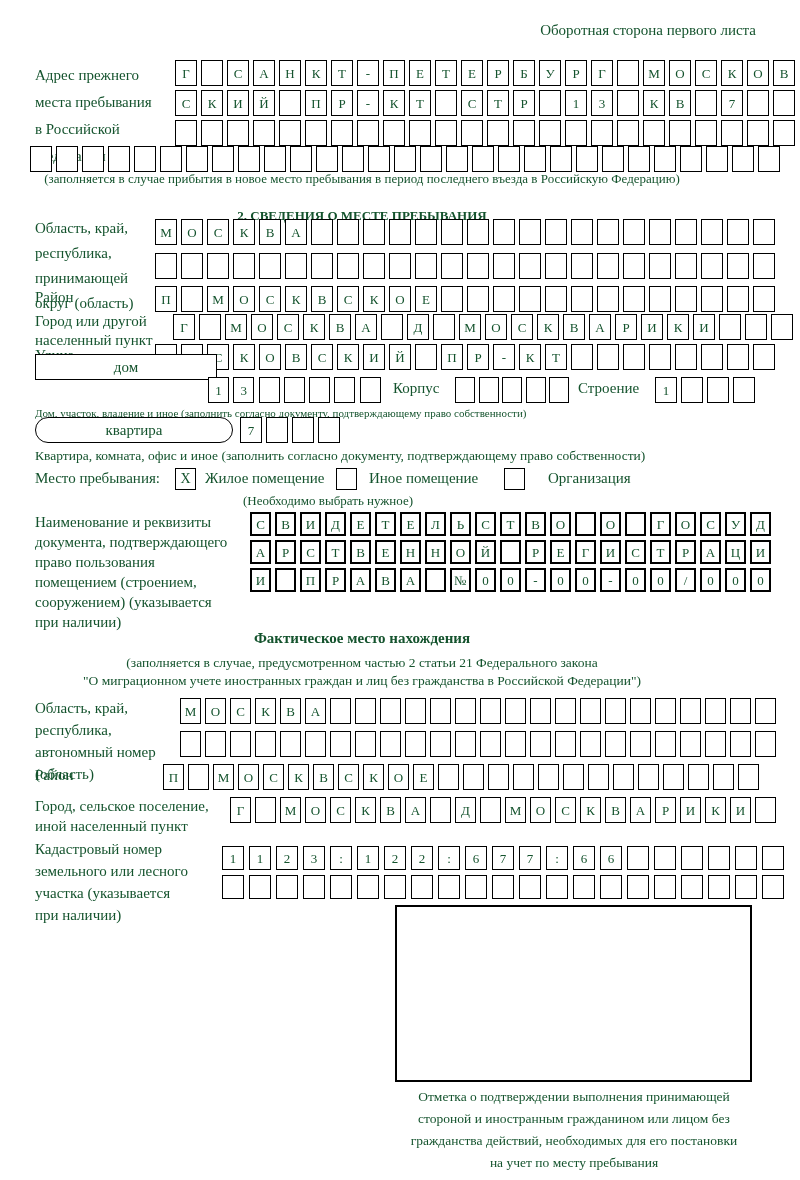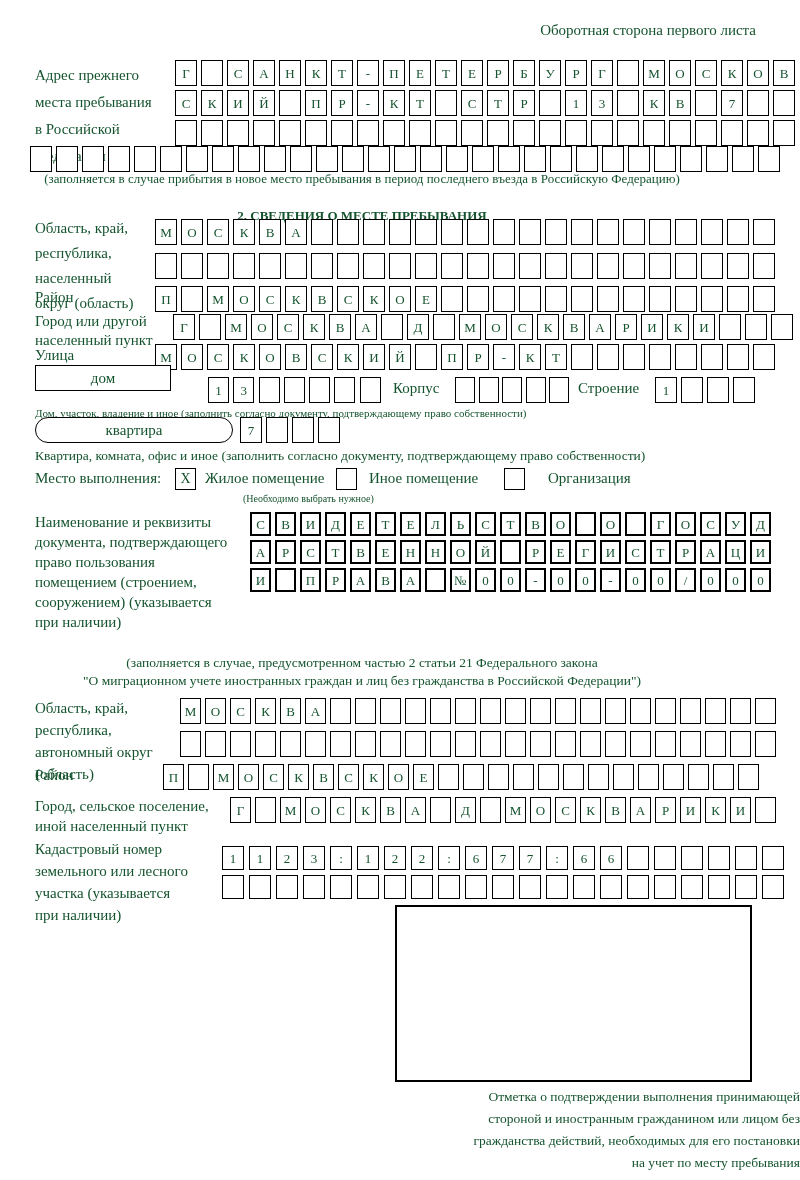--- a/index.html
+++ b/index.html
@@ -165,21 +165,21 @@
       <span class="cell"></span>
       <span class="cell"></span>
     </div>
   <div class="abs note center" style="top:171px;">(заполняется в случае прибытия в новое место пребывания в период последнего въезда в Российскую Федерацию)</div>
 
   <div class="abs lbl bold center" style="top:208px;font-size:13px;">2. СВЕДЕНИЯ О МЕСТЕ ПРЕБЫВАНИЯ</div>
 
   <div class="abs lbl" style="left:35px;top:216px;width:140px;line-height:25px;">
     <div>Область, край,</div>
     <div>республика,</div>
-    <div>населенный</div>
+    <div>принимающей</div>
     <div>округ (область)</div>
   </div>
   <div class="abs cellcol" style="left:155px;top:219px;row-gap:8px;">
     <div class="cellrow">
         <span class="cell">М</span>
         <span class="cell">О</span>
         <span class="cell">С</span>
         <span class="cell">К</span>
         <span class="cell">В</span>
         <span class="cell">А</span>
@@ -310,21 +310,21 @@
       <span class="cell"></span>
       <span class="cell"></span>
       <span class="cell"></span>
       <span class="cell"></span>
       <span class="cell"></span>
       <span class="cell"></span>
       <span class="cell"></span>
       <span class="cell"></span>
     </div>
 
-  <div class="abs widebox" style="left:35px;top:365px;width:136px;">дом</div>
+  <div class="abs widebox" style="left:35px;top:354px;width:182px;">дом</div>
   <div class="abs cellrow housecells" style="left:208px;top:377px;">
       <span class="cell">1</span>
       <span class="cell">3</span>
       <span class="cell"></span>
       <span class="cell"></span>
       <span class="cell"></span>
       <span class="cell"></span>
       <span class="cell"></span>
     </div>
   <div class="abs lbl" style="left:393px;top:380px;">Корпус</div>
@@ -346,28 +346,28 @@
 
   <div class="abs widebox" style="left:35px;top:417px;width:198px;border-radius:13px;">квартира</div>
   <div class="abs cellrow" style="left:240px;top:417px;">
       <span class="cell">7</span>
       <span class="cell"></span>
       <span class="cell"></span>
       <span class="cell"></span>
     </div>
   <div class="abs note" style="left:35px;top:448px;font-size:13.5px;">Квартира, комната, офис и иное (заполнить согласно документу, подтверждающему право собственности)</div>
 
-  <div class="abs lbl" style="left:35px;top:470px;">Место выполнения:</div>
+  <div class="abs lbl" style="left:35px;top:470px;">Место пребывания:</div>
   <div class="abs checkbox" style="left:175px;top:468px;">X</div>
   <div class="abs lbl" style="left:205px;top:470px;">Жилое помещение</div>
   <div class="abs checkbox" style="left:336px;top:468px;"></div>
   <div class="abs lbl" style="left:369px;top:470px;">Иное помещение</div>
   <div class="abs checkbox" style="left:504px;top:468px;"></div>
   <div class="abs lbl" style="left:548px;top:470px;">Организация</div>
-  <div class="abs note" style="left:243px;top:493px;font-size:10px;">(Необходимо выбрать нужное)</div>
+  <div class="abs note" style="left:243px;top:493px;font-size:13px;">(Необходимо выбрать нужное)</div>
 
   <div class="abs lbl" style="left:35px;top:512px;width:215px;line-height:20px;">
     <div>Наименование и реквизиты</div>
     <div>документа, подтверждающего</div>
     <div>право пользования</div>
     <div>помещением (строением,</div>
     <div>сооружением) (указывается</div>
     <div>при наличии)</div>
   </div>
   <div class="abs cellcol doc" style="left:250px;top:512px;row-gap:4px;">
@@ -435,27 +435,28 @@
         <span class="cell">-</span>
         <span class="cell">0</span>
         <span class="cell">0</span>
         <span class="cell">/</span>
         <span class="cell">0</span>
         <span class="cell">0</span>
         <span class="cell">0</span>
       </div>
   </div>
 
+  <div class="abs lbl bold center" style="top:630px;">Фактическое место нахождения</div>
   <div class="abs note center" style="top:655px;font-size:13.5px;">(заполняется в случае, предусмотренном частью 2 статьи 21 Федерального закона</div>
   <div class="abs note center" style="top:673px;font-size:13.5px;">"О миграционном учете иностранных граждан и лиц без гражданства в Российской Федерации")</div>
 
   <div class="abs lbl" style="left:35px;top:697px;width:145px;line-height:22px;">
     <div>Область, край,</div>
     <div>республика,</div>
-    <div>автономный округ</div>
+    <div>автономный номер</div>
     <div>(область)</div>
   </div>
   <div class="abs cellcol narrow" style="left:180px;top:698px;row-gap:7px;">
     <div class="cellrow">
         <span class="cell">М</span>
         <span class="cell">О</span>
         <span class="cell">С</span>
         <span class="cell">К</span>
         <span class="cell">В</span>
         <span class="cell">А</span>
@@ -612,20 +613,20 @@
         <span class="cell"></span>
         <span class="cell"></span>
         <span class="cell"></span>
         <span class="cell"></span>
         <span class="cell"></span>
         <span class="cell"></span>
       </div>
   </div>
 
   <div class="abs stampbox" style="left:395px;top:905px;width:357px;height:177px;"></div>
-  <div class="abs note" style="left:348px;top:1086px;width:452px;text-align:right;line-height:22px;font-size:13.5px;">
+  <div class="abs note" style="left:348px;top:1086px;width:452px;text-align:center;line-height:22px;font-size:13.5px;">
     <div>Отметка о подтверждении выполнения принимающей</div>
     <div>стороной и иностранным гражданином или лицом без</div>
     <div>гражданства действий, необходимых для его постановки</div>
     <div>на учет по месту пребывания</div>
   </div>
 
 </div>
 
 </body></html>

